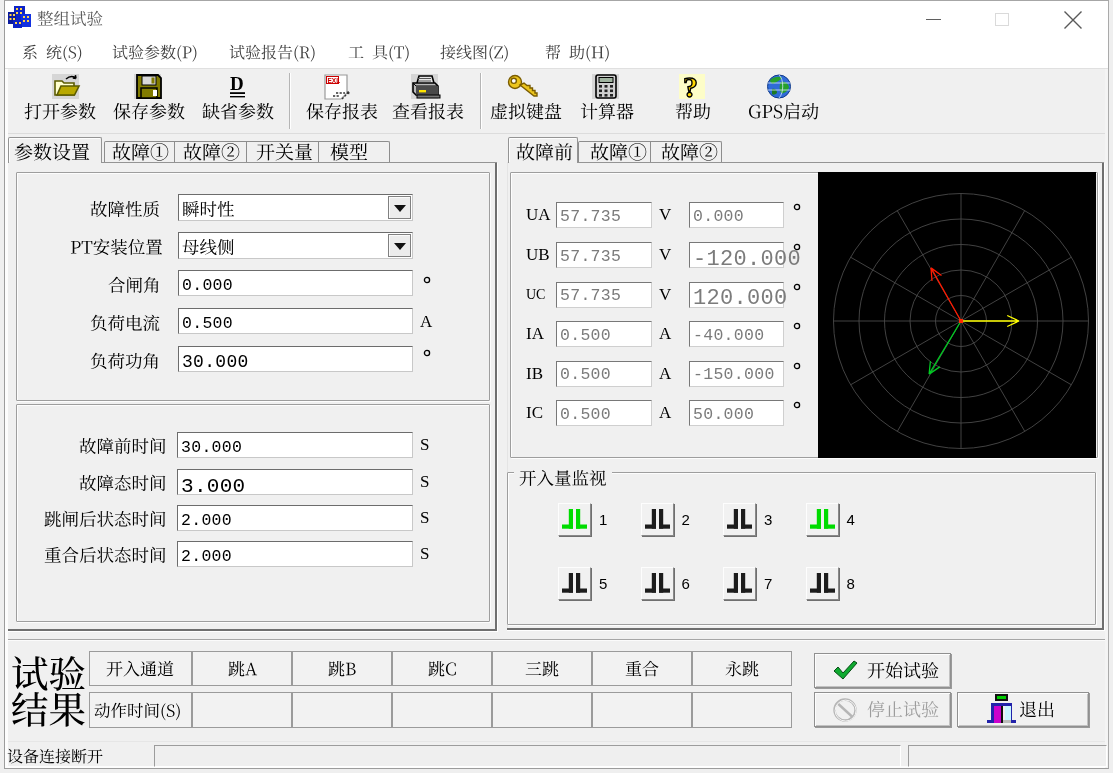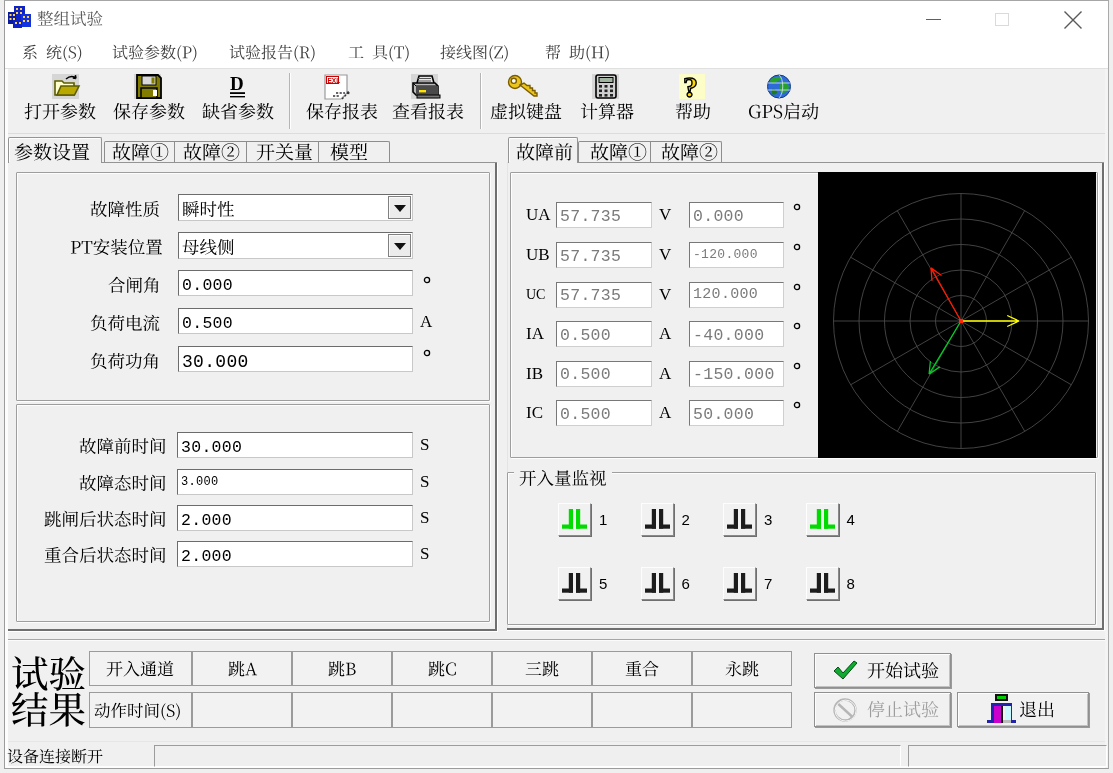--- a/index.html
+++ b/index.html
@@ -271,47 +271,47 @@
     <div class="ed" style="left:178px;top:308px;width:235px;height:26px;"></div>
     <div class="ed" style="left:178px;top:346px;width:235px;height:26px;"></div>
     <div class="ed" style="left:177px;top:432px;width:236px;height:26px;"></div>
     <div class="ed" style="left:177px;top:469px;width:236px;height:26px;"></div>
     <div class="ed" style="left:177px;top:505px;width:236px;height:26px;"></div>
     <div class="ed" style="left:177px;top:541px;width:236px;height:26px;"></div>
     <div class="v" style="left:182px;top:276px;color:#000;font-size:16.5px">0.000</div>
     <div class="v" style="left:182px;top:314px;color:#000;font-size:16.5px">0.500</div>
     <div class="v" style="left:182px;top:352px;color:#000;font-size:18px">30.000</div>
     <div class="v" style="left:181px;top:438px;color:#000;font-size:16.5px">30.000</div>
-    <div class="v" style="left:181px;top:475px;color:#000;font-size:12px">3.000</div>
+    <div class="v" style="left:181px;top:475px;color:#000;font-size:21px">3.000</div>
     <div class="v" style="left:181px;top:511px;color:#000;font-size:16.5px">2.000</div>
     <div class="v" style="left:181px;top:547px;color:#000;font-size:16.5px">2.000</div>
     <svg class="t" style="left:422.5px;top:275.6px" width="8" height="8">
       <circle cx="4" cy="4" r="2.6" fill="none" stroke="#000" stroke-width="1.3"></circle>
     </svg>
     <svg class="t" style="left:422.5px;top:349.3px" width="8" height="8">
       <circle cx="4" cy="4" r="2.6" fill="none" stroke="#000" stroke-width="1.3"></circle>
     </svg>
     <div class="ed2" style="left:556px;top:202px;width:96px;height:26px;"></div>
     <div class="ed2" style="left:689px;top:202px;width:95px;height:26px;"></div>
     <div class="v" style="left:560px;top:206.5px;color:#7b7b7b;font-size:16.5px">57.735</div>
     <div class="v" style="left:693px;top:206.5px;color:#7b7b7b;font-size:16.5px">0.000</div>
     <svg class="t" style="left:793px;top:203px" width="8" height="8">
       <circle cx="4" cy="4" r="2.6" fill="none" stroke="#000" stroke-width="1.3"></circle>
     </svg>
     <div class="ed2" style="left:556px;top:242px;width:96px;height:26px;"></div>
     <div class="ed2" style="left:689px;top:242px;width:95px;height:26px;"></div>
     <div class="v" style="left:560px;top:246.5px;color:#7b7b7b;font-size:16.5px">57.735</div>
-    <div class="v" style="left:693px;top:246.5px;color:#7b7b7b;font-size:13px">-120.000</div>
+    <div class="v" style="left:693px;top:246.5px;color:#7b7b7b;font-size:22px">-120.000</div>
     <svg class="t" style="left:793px;top:243px" width="8" height="8">
       <circle cx="4" cy="4" r="2.6" fill="none" stroke="#000" stroke-width="1.3"></circle>
     </svg>
     <div class="ed2" style="left:556px;top:281.5px;width:96px;height:26px;"></div>
     <div class="ed2" style="left:689px;top:281.5px;width:95px;height:26px;"></div>
     <div class="v" style="left:560px;top:286px;color:#7b7b7b;font-size:16.5px">57.735</div>
-    <div class="v" style="left:693px;top:286px;color:#7b7b7b;font-size:15px">120.000</div>
+    <div class="v" style="left:693px;top:286px;color:#7b7b7b;font-size:22px">120.000</div>
     <svg class="t" style="left:793px;top:282.5px" width="8" height="8">
       <circle cx="4" cy="4" r="2.6" fill="none" stroke="#000" stroke-width="1.3"></circle>
     </svg>
     <div class="ed2" style="left:556px;top:321px;width:96px;height:26px;"></div>
     <div class="ed2" style="left:689px;top:321px;width:95px;height:26px;"></div>
     <div class="v" style="left:560px;top:325.5px;color:#7b7b7b;font-size:16.5px">0.500</div>
     <div class="v" style="left:693px;top:325.5px;color:#7b7b7b;font-size:16.5px">-40.000</div>
     <svg class="t" style="left:793px;top:322px" width="8" height="8">
       <circle cx="4" cy="4" r="2.6" fill="none" stroke="#000" stroke-width="1.3"></circle>
     </svg>

